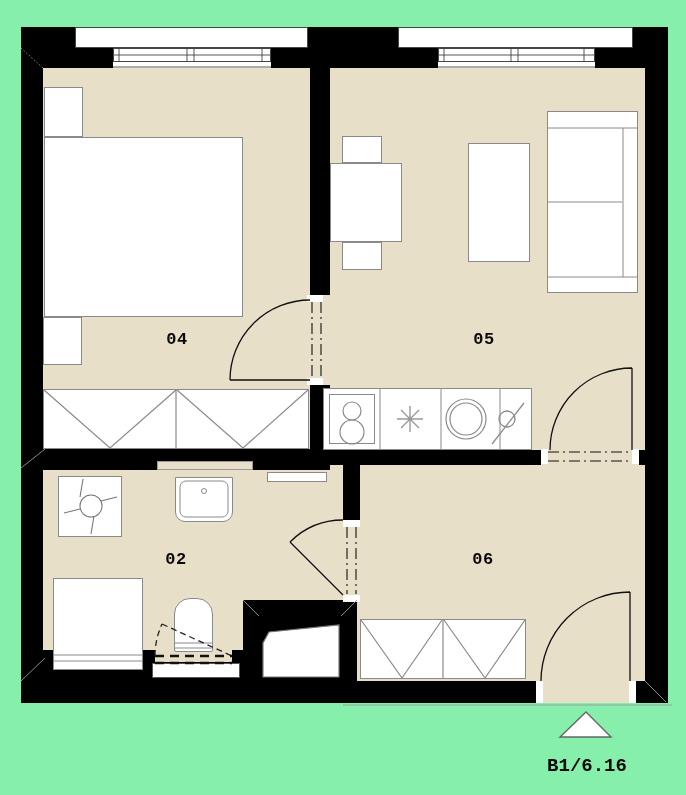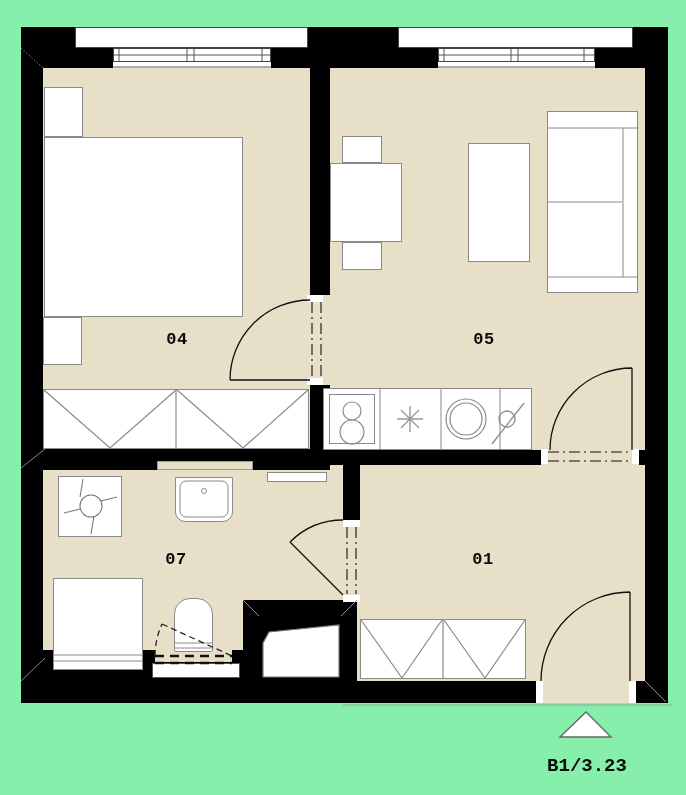--- a/index.html
+++ b/index.html
@@ -178,18 +178,18 @@
       <path d="M343 705 H672"></path>
     </g>
 
     <g>
       <polygon points="586,712 611,737 560,737" fill="#ffffff" stroke="#666" stroke-width="1.4"></polygon>
     </g>
   </svg>
 
   <div class="room-label" style="left:177px;top:339px;">04</div>
   <div class="room-label" style="left:484px;top:339px;">05</div>
-  <div class="room-label" style="left:176px;top:559px;">07</div>
-  <div class="room-label" style="left:483px;top:559px;">01</div>
+  <div class="room-label" style="left:176px;top:559px;">02</div>
+  <div class="room-label" style="left:483px;top:559px;">06</div>
 
-  <div class="code-label" style="left:587px;top:766px;">B1/3.23</div>
+  <div class="code-label" style="left:587px;top:766px;">B1/6.16</div>
 
 </div>
 
 </body></html>

